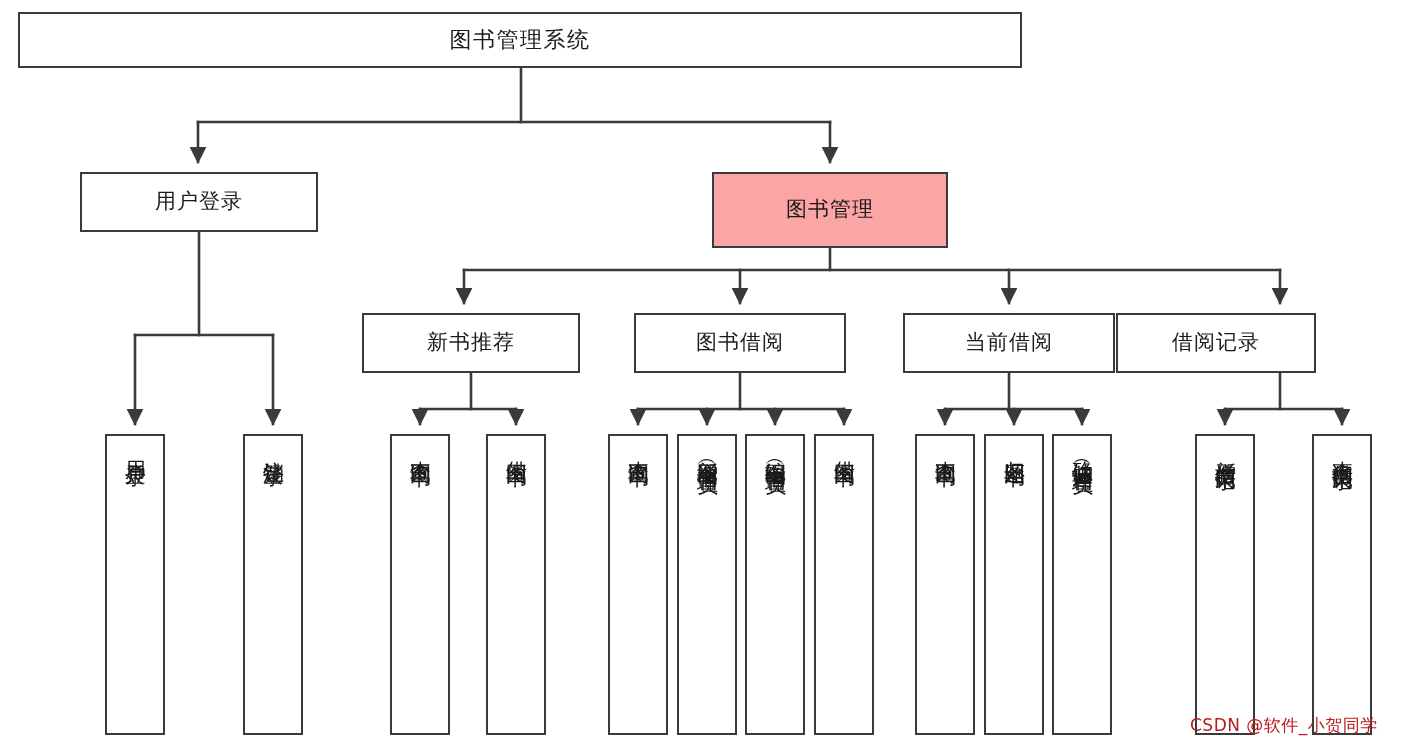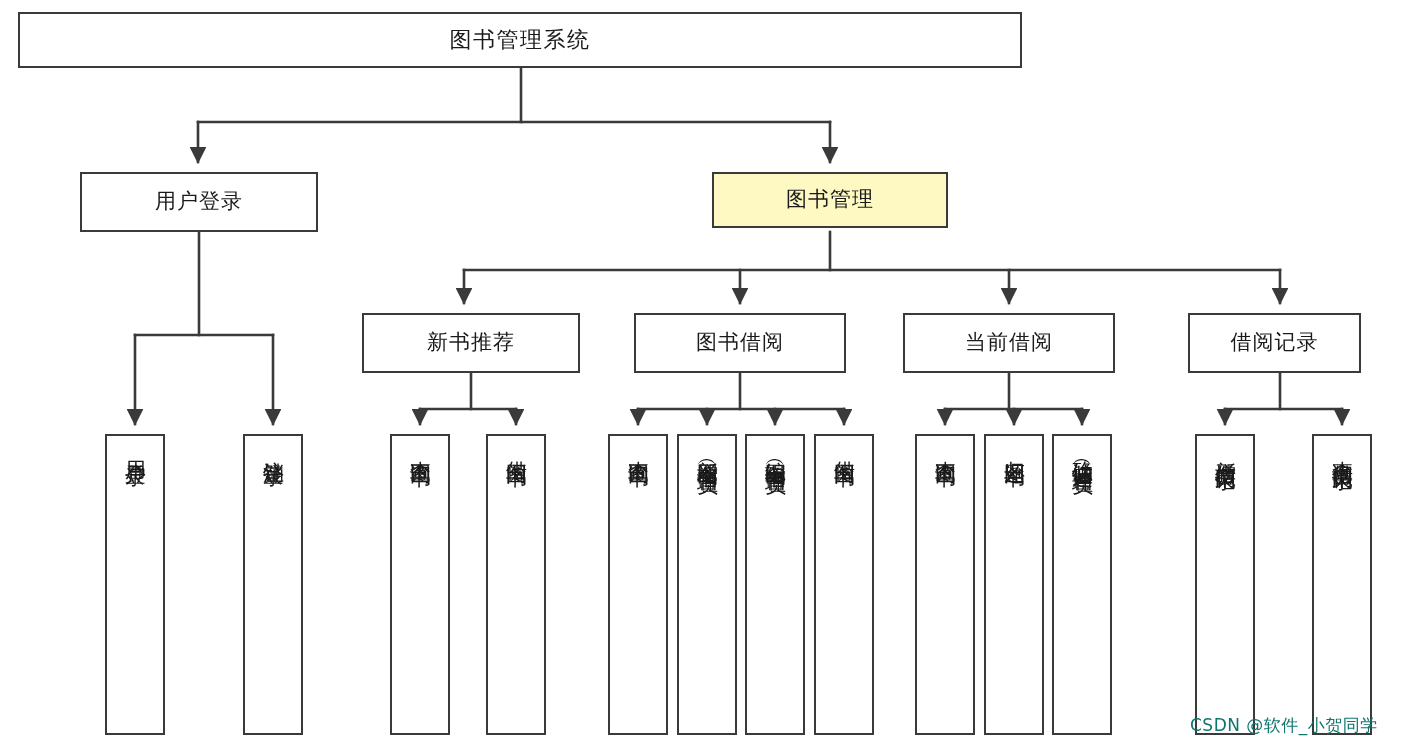--- a/index.html
+++ b/index.html
@@ -119,34 +119,34 @@
     </g>
   </svg>
 
   <div class="node root h-node" id="node-root" style="left: 18px; top: 12px; width: 1004px; height: 56px; border-color: rgb(58, 58, 58); background: rgb(255, 255, 255);">
     <span>图书管理系统</span>
   </div>
 
   <div class="node h-node" style="left: 80px; top: 172px; width: 238px; height: 60px; border-color: rgb(58, 58, 58); background: rgb(255, 255, 255);">
     <span>用户登录</span>
   </div>
-  <div class="node h-node" style="left: 712px; top: 172px; width: 236px; height: 56px; border-color: rgb(58, 58, 58); background: #fef9c3;">
+  <div class="node h-node" style="left: 712px; top: 172px; width: 236px; height: 76px; border-color: rgb(58, 58, 58); background: #fca5a5;">
     <span>图书管理</span>
   </div>
 
   <div class="node h-node" style="left: 634px; top: 313px; width: 212px; height: 60px; border-color: rgb(58, 58, 58); background: rgb(255, 255, 255);">
     <span>图书借阅</span>
   </div>
   <div class="node h-node" style="left: 362px; top: 313px; width: 218px; height: 60px; border-color: rgb(58, 58, 58); background: rgb(255, 255, 255);">
     <span>新书推荐</span>
   </div>
   <div class="node h-node" style="left: 903px; top: 313px; width: 212px; height: 60px; border-color: rgb(58, 58, 58); background: rgb(255, 255, 255); justify-content: center;">
     <span>当前借阅</span>
   </div>
-  <div class="node h-node" style="left: 1188px; top: 313px; width: 173px; height: 60px; border-color: rgb(58, 58, 58); background: rgb(255, 255, 255);">
+  <div class="node h-node" style="left: 1116px; top: 313px; width: 200px; height: 60px; border-color: rgb(58, 58, 58); background: rgb(255, 255, 255);">
     <span>借阅记录</span>
   </div>
 
   <div class="node leaf" style="left: 105px; top: 434px; width: 60px; height: 301px; border-color: rgb(58, 58, 58); background: rgb(255, 255, 255);">
     <span class="vtext">用户登录</span>
   </div>
   <div class="node leaf" style="left: 243px; top: 434px; width: 60px; height: 301px; border-color: rgb(58, 58, 58); background: rgb(255, 255, 255);">
     <span class="vtext">注销登录</span>
   </div>
   <div class="node leaf" style="left: 390px; top: 434px; width: 60px; height: 301px; border-color: rgb(58, 58, 58); background: rgb(255, 255, 255);">
@@ -176,15 +176,15 @@
   <div class="node leaf" style="left: 1052px; top: 434px; width: 60px; height: 301px; border-color: rgb(58, 58, 58); background: rgb(255, 255, 255);">
     <span class="vtext">确认归还（管理员）</span>
   </div>
   <div class="node leaf" style="left: 1195px; top: 434px; width: 60px; height: 301px; border-color: rgb(58, 58, 58); background: rgb(255, 255, 255);">
     <span class="vtext">新增借阅记录</span>
   </div>
   <div class="node leaf" style="left: 1312px; top: 434px; width: 60px; height: 301px; border-color: rgb(58, 58, 58); background: rgb(255, 255, 255);">
     <span class="vtext">查询借阅记录</span>
   </div>
 
-  <div class="watermark" style="left: 1190px; top: 714px; color: #0f766e;">CSDN @软件_小贺同学</div>
+  <div class="watermark" style="left: 1190px; top: 714px; color: #b91c1c;">CSDN @软件_小贺同学</div>
 
 </div>
 
 </body></html>

